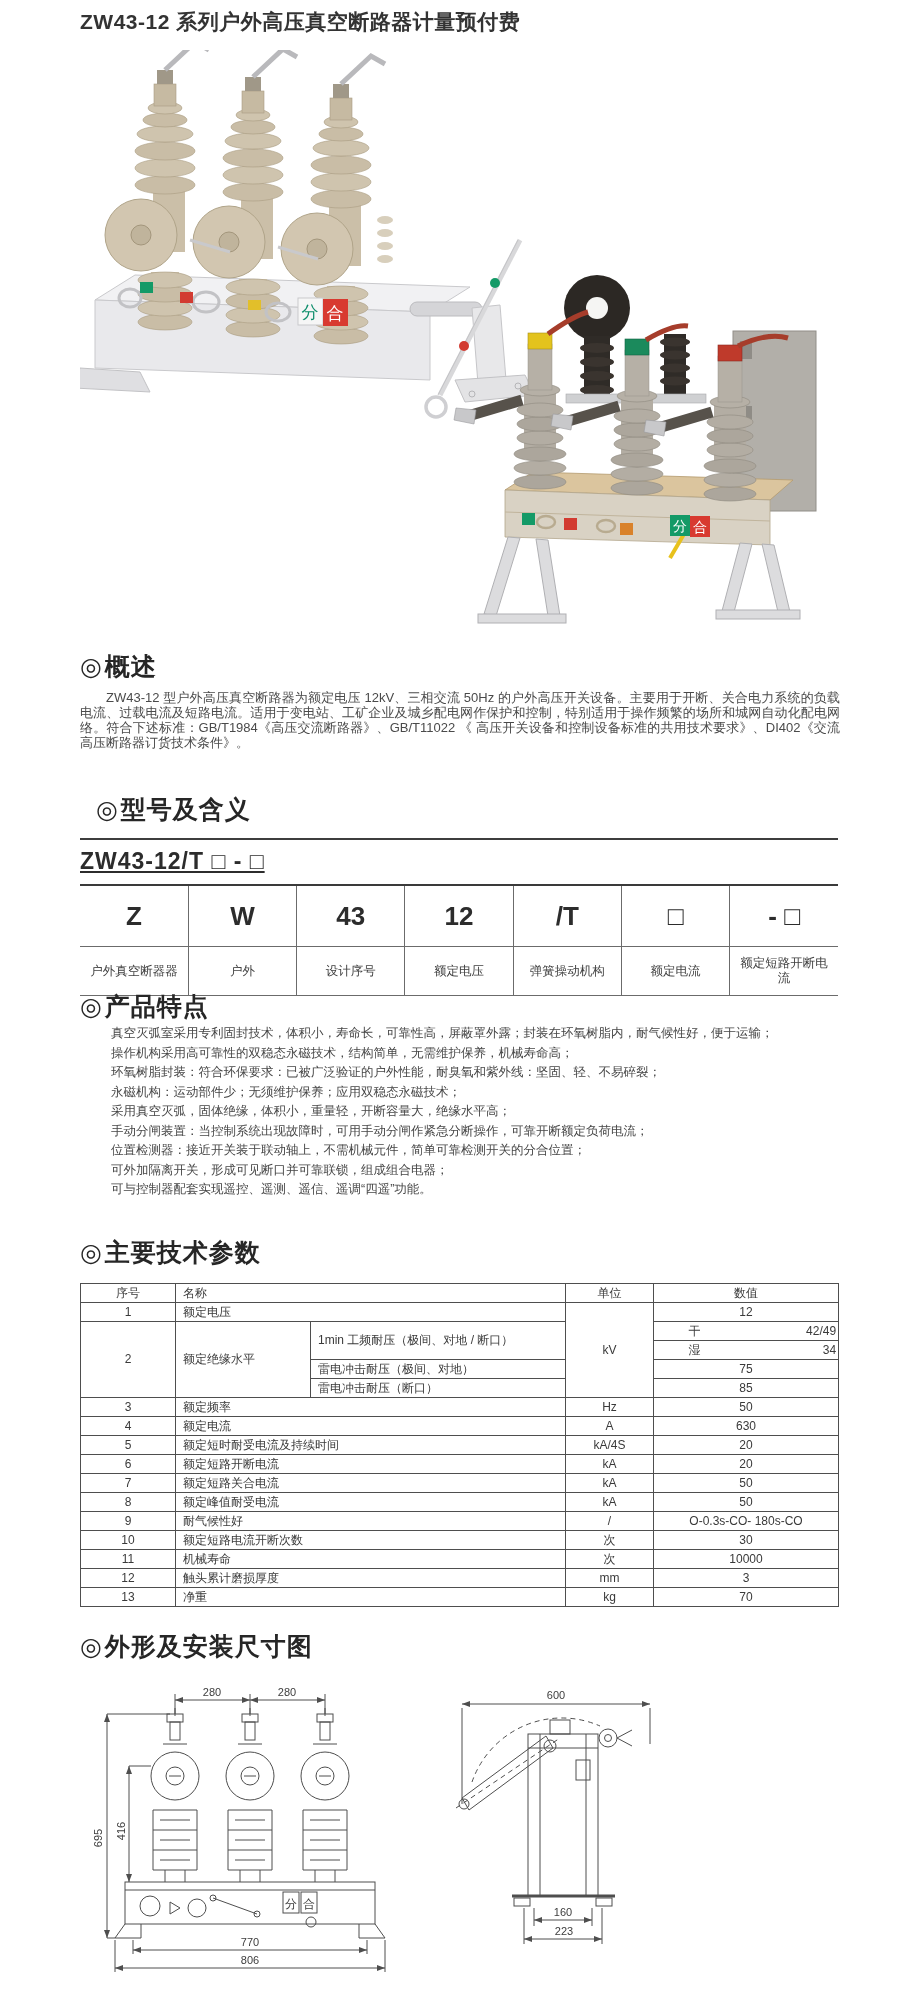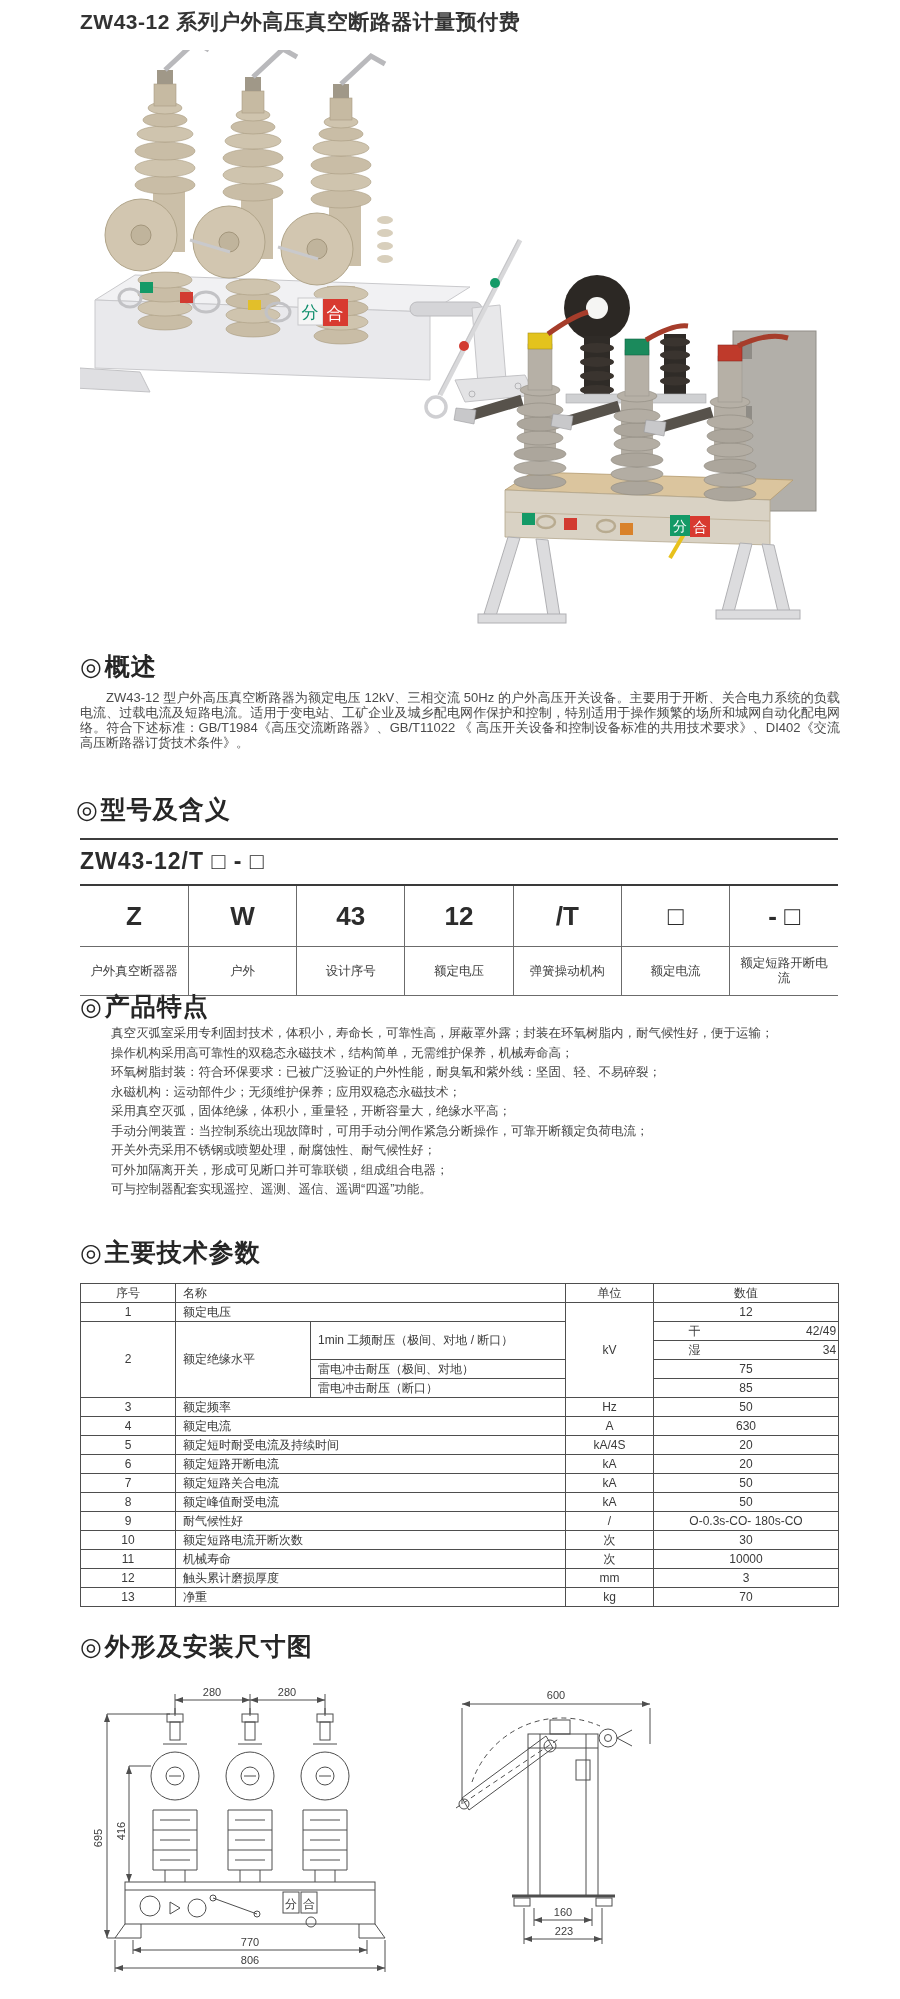--- a/index.html
+++ b/index.html
@@ -5,21 +5,21 @@
   html,body{margin:0;padding:0;background:#fff;}
   .page{position:relative;width:900px;height:1999px;background:#fff;overflow:hidden;
         font-family:"Liberation Sans","DejaVu Sans",sans-serif;color:#404040;}
   .abs{position:absolute;}
   .page-title{top:8px;left:80px;font-size:21px;font-weight:700;color:#333;letter-spacing:.5px;}
   .sec-h{font-size:25px;font-weight:700;color:#262626;letter-spacing:1px;}
   .sec-h .marker{font-weight:400;margin-right:2px;}
   .body-text{width:760px;font-size:13px;line-height:15px;color:#4a4a4a;text-align:justify;text-indent:2em;}
   .rule{height:2px;background:#3d3d3d;}
   
-  .model-code{font-size:23px;font-weight:700;color:#2c2c2c;letter-spacing:1px;}
+  .model-code{font-size:23px;font-weight:700;color:#2c2c2c;letter-spacing:1px;text-decoration:underline;}
   table.model{border-collapse:collapse;width:758px;table-layout:fixed;border-top:2px solid #3a3a3a;border-bottom:1px solid #6b6b6b;}
   table.model td{border-right:1px solid #6b6b6b;text-align:center;vertical-align:middle;}
   table.model td:last-child{border-right:none;}
   table.model tr.codes td{height:58px;font-size:26px;font-weight:700;color:#2c2c2c;border-bottom:1px solid #6b6b6b;}
   table.model tr.means td{height:44px;font-size:12.5px;color:#3f3f3f;line-height:15px;padding:2px 4px;}
   
   table.params{border-collapse:collapse;width:758px;table-layout:fixed;font-size:12px;color:#3a3a3a;}
   table.params td{border:1px solid #4e4e4e;height:18px;padding:0 2px;text-align:center;vertical-align:middle;line-height:13px;}
   table.params td.l{text-align:left;padding-left:7px;}
   table.params td.split{padding:0;}
@@ -177,21 +177,21 @@
       <text x="292" y="315" text-anchor="middle" font-size="14" fill="#ffffff">分</text>
       <text x="312" y="316" text-anchor="middle" font-size="14" fill="#ffffff">合</text>
     </g>
   </svg>
 
   <div class="abs sec-h" style="left:80px;top:650px">
     <span class="marker">◎</span><span>概述</span>
   </div>
   <div class="abs body-text" style="left:80px;top:690px">ZW43-12 型户外高压真空断路器为额定电压 12kV、三相交流 50Hz 的户外高压开关设备。主要用于开断、关合电力系统的负载电流、过载电流及短路电流。适用于变电站、工矿企业及城乡配电网作保护和控制，特别适用于操作频繁的场所和城网自动化配电网络。符合下述标准：GB/T1984《高压交流断路器》、GB/T11022 《 高压开关设备和控制设备标准的共用技术要求》、DI402《交流高压断路器订货技术条件》。</div>
 
-  <div class="abs sec-h" style="left:76px;top:793px">
+  <div class="abs sec-h" style="left:96px;top:793px">
     <span class="marker">◎</span><span>型号及含义</span>
   </div>
   <div class="abs rule" style="left:80px;top:838px;width:758px"></div>
   <div class="abs model-code" style="left:80px;top:848px">ZW43-12/T □ - □</div>
   <table class="abs model" style="left:80px;top:884px">
     <tbody id="model-body">
         <tr class="codes">
           <td>Z</td>
           <td>W</td>
           <td>43</td>
@@ -215,21 +215,21 @@
   <div class="abs sec-h" style="left:80px;top:990px">
     <span class="marker">◎</span><span>产品特点</span>
   </div>
   <div class="abs features" style="left:80px;top:1024px" id="features-list">
       <div>真空灭弧室采用专利固封技术，体积小，寿命长，可靠性高，屏蔽罩外露；封装在环氧树脂内，耐气候性好，便于运输；</div>
       <div>操作机构采用高可靠性的双稳态永磁技术，结构简单，无需维护保养，机械寿命高；</div>
       <div>环氧树脂封装：符合环保要求：已被广泛验证的户外性能，耐臭氧和紫外线：坚固、轻、不易碎裂；</div>
       <div>永磁机构：运动部件少；无须维护保养；应用双稳态永磁技术；</div>
       <div>采用真空灭弧，固体绝缘，体积小，重量轻，开断容量大，绝缘水平高；</div>
       <div>手动分闸装置：当控制系统出现故障时，可用手动分闸作紧急分断操作，可靠开断额定负荷电流；</div>
-      <div>开关外壳采用不锈钢或喷塑处理，耐腐蚀性、耐气候性好；</div>
+      <div>位置检测器：接近开关装于联动轴上，不需机械元件，简单可靠检测开关的分合位置；</div>
       <div>可外加隔离开关，形成可见断口并可靠联锁，组成组合电器；</div>
       <div>可与控制器配套实现遥控、遥测、遥信、遥调“四遥”功能。</div>
     </div>
 
   <div class="abs sec-h" style="left:80px;top:1236px">
     <span class="marker">◎</span><span>主要技术参数</span>
   </div>
   <table class="abs params" style="left:80px;top:1283px">
     <colgroup>
         <col style="width:95px">

